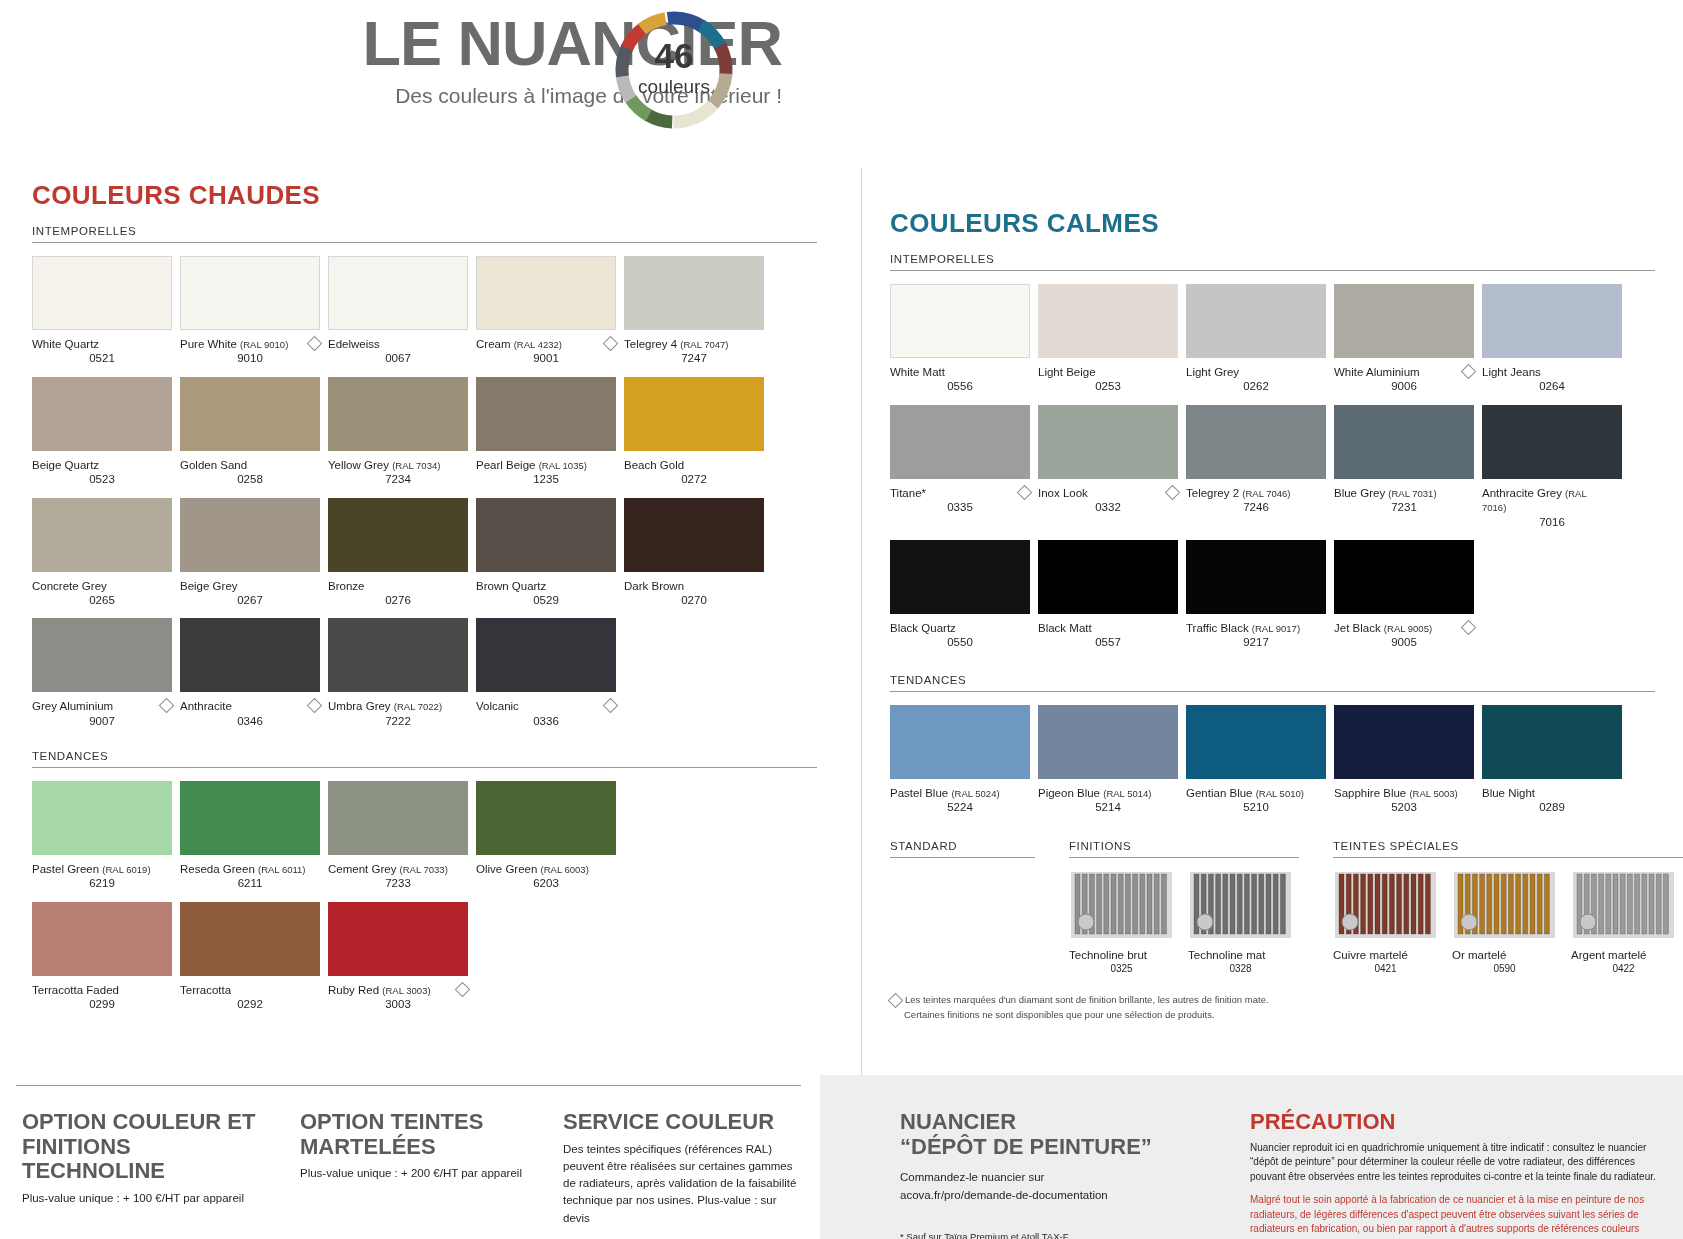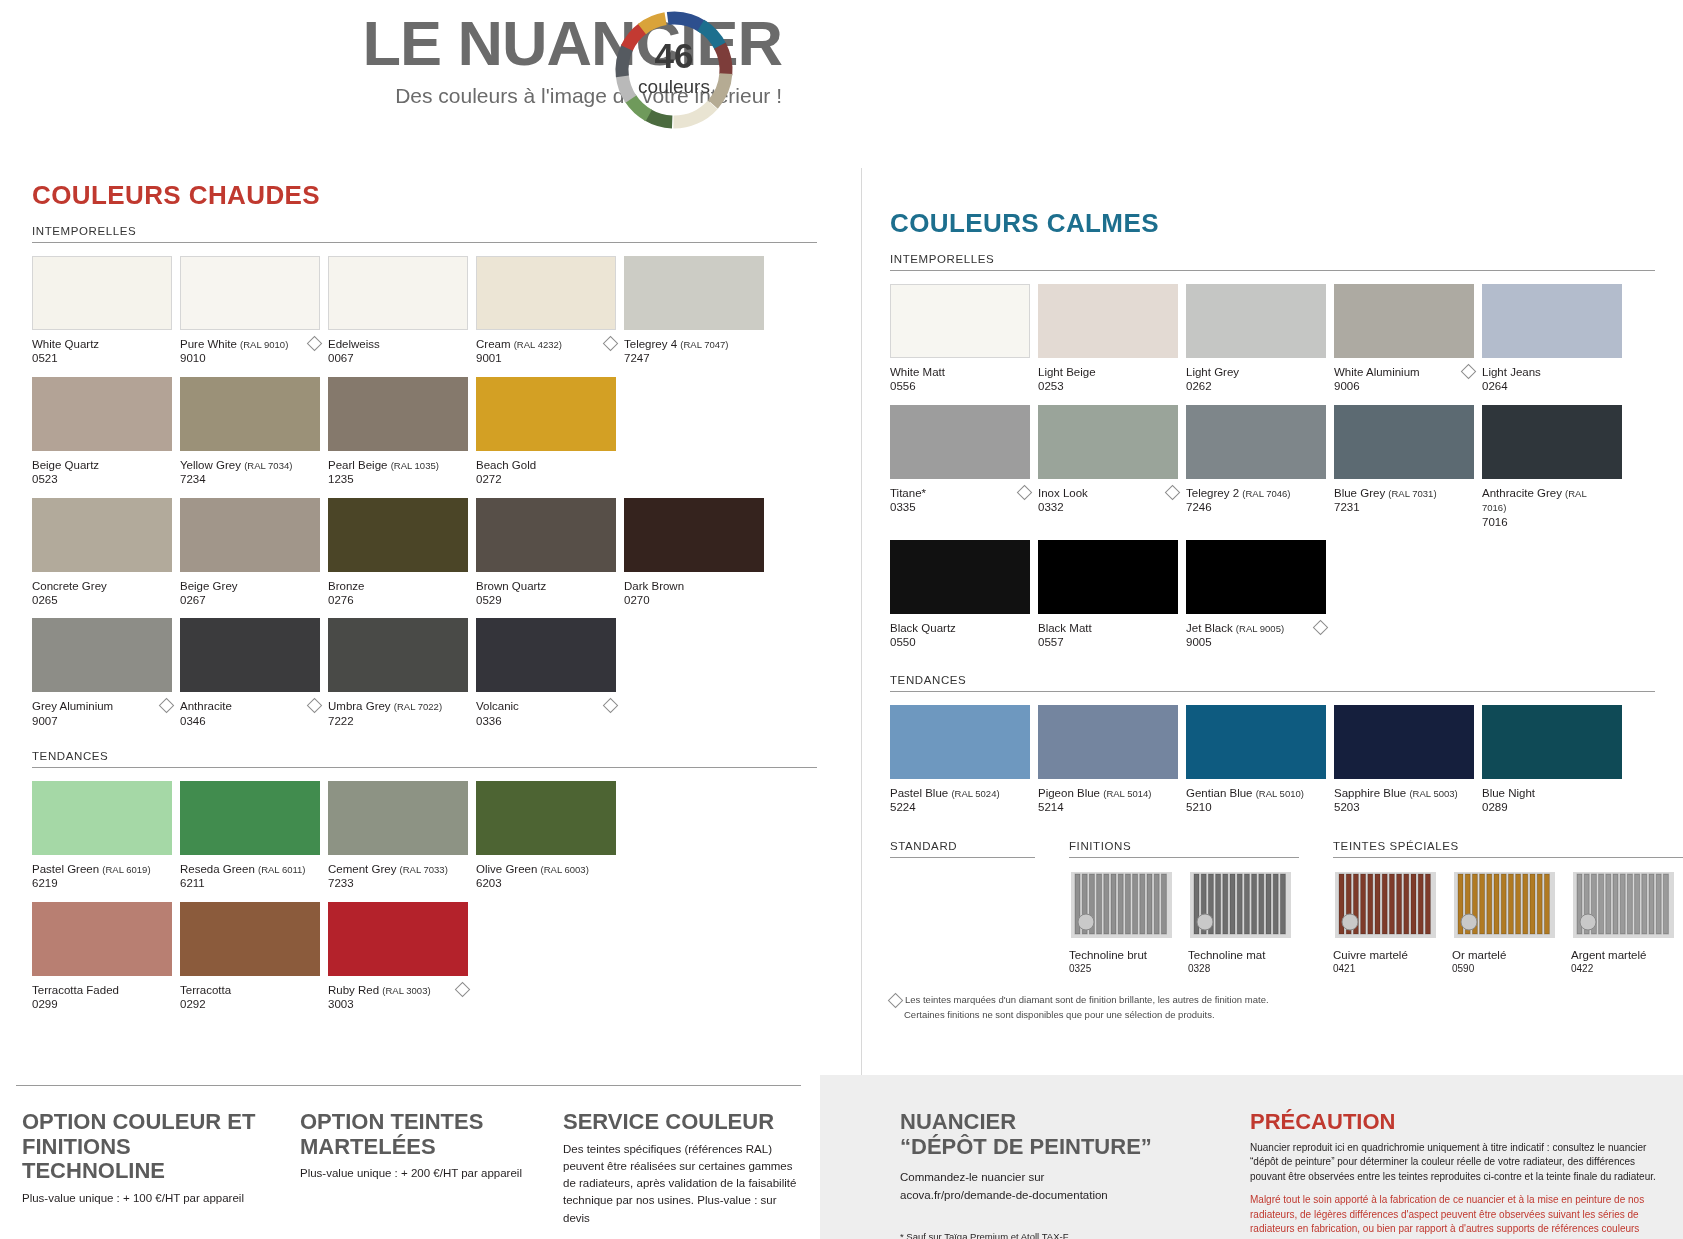--- a/index.html
+++ b/index.html
@@ -48,21 +48,21 @@
     width:785px;
   }
   .col-right .secthead{width:765px;}
 
   .swatch-row{display:flex;gap:8px;margin-bottom:11px;}
   .sw{width:140px;}
   .sw .chip{width:140px;height:74px;border:0;}
   .sw .chip.bordered{border:1px solid #d6d6d6;box-sizing:border-box;}
   .sw .nm{font-size:11.5px;margin-top:7px;line-height:1.25;color:#231f20;position:relative;padding-right:14px;}
   .sw .ral{font-size:9.5px;color:#333;}
-  .sw .code{font-size:11.5px;color:#231f20;line-height:1.25;}
+  .sw .code{font-size:11.5px;color:#231f20;line-height:1.25;text-align:center;}
   .dia{
     position:absolute;right:0;top:1px;width:9px;height:9px;
     border:1px solid #8d8d8d;transform:rotate(45deg);
   }
   .dia.inline{position:static;display:inline-block;margin-left:5px;vertical-align:middle;}
 
   
   .bot-wrap{display:flex;gap:34px;margin-top:26px;}
   .bot-col{position:relative;}
   .bot-head{
@@ -159,20 +159,25 @@
             <div class="code">7247</div>
           </div>
         </div>
         <div class="swatch-row">
           <div class="sw">
             <div class="chip" style="background:#b3a396"></div>
             <div class="nm">Beige Quartz</div>
             <div class="code">0523</div>
           </div>
           <div class="sw">
+            <div class="chip" style="background:#ab9b7c"></div>
+            <div class="nm">Golden Sand</div>
+            <div class="code">0258</div>
+          </div>
+          <div class="sw">
             <div class="chip" style="background:#9b9178"></div>
             <div class="nm">Yellow Grey <span class="ral">(RAL 7034)</span></div>
             <div class="code">7234</div>
           </div>
           <div class="sw">
             <div class="chip" style="background:#85796c"></div>
             <div class="nm">Pearl Beige <span class="ral">(RAL 1035)</span></div>
             <div class="code">1235</div>
           </div>
           <div class="sw">
@@ -336,20 +341,25 @@
         <div class="swatch-row">
           <div class="sw">
             <div class="chip" style="background:#111111"></div>
             <div class="nm">Black Quartz</div>
             <div class="code">0550</div>
           </div>
           <div class="sw">
             <div class="chip" style="background:#000000"></div>
             <div class="nm">Black Matt</div>
             <div class="code">0557</div>
+          </div>
+          <div class="sw">
+            <div class="chip" style="background:#050505"></div>
+            <div class="nm">Traffic Black <span class="ral">(RAL 9017)</span></div>
+            <div class="code">9217</div>
           </div>
           <div class="sw">
             <div class="chip" style="background:#000000"></div>
             <div class="nm">Jet Black <span class="ral">(RAL 9005)</span><span class="dia"></span></div>
             <div class="code">9005</div>
           </div>
         </div>
       </div>
     <div class="secthead" style="margin-top:24px">TENDANCES</div>
     <div id="right-trends">

